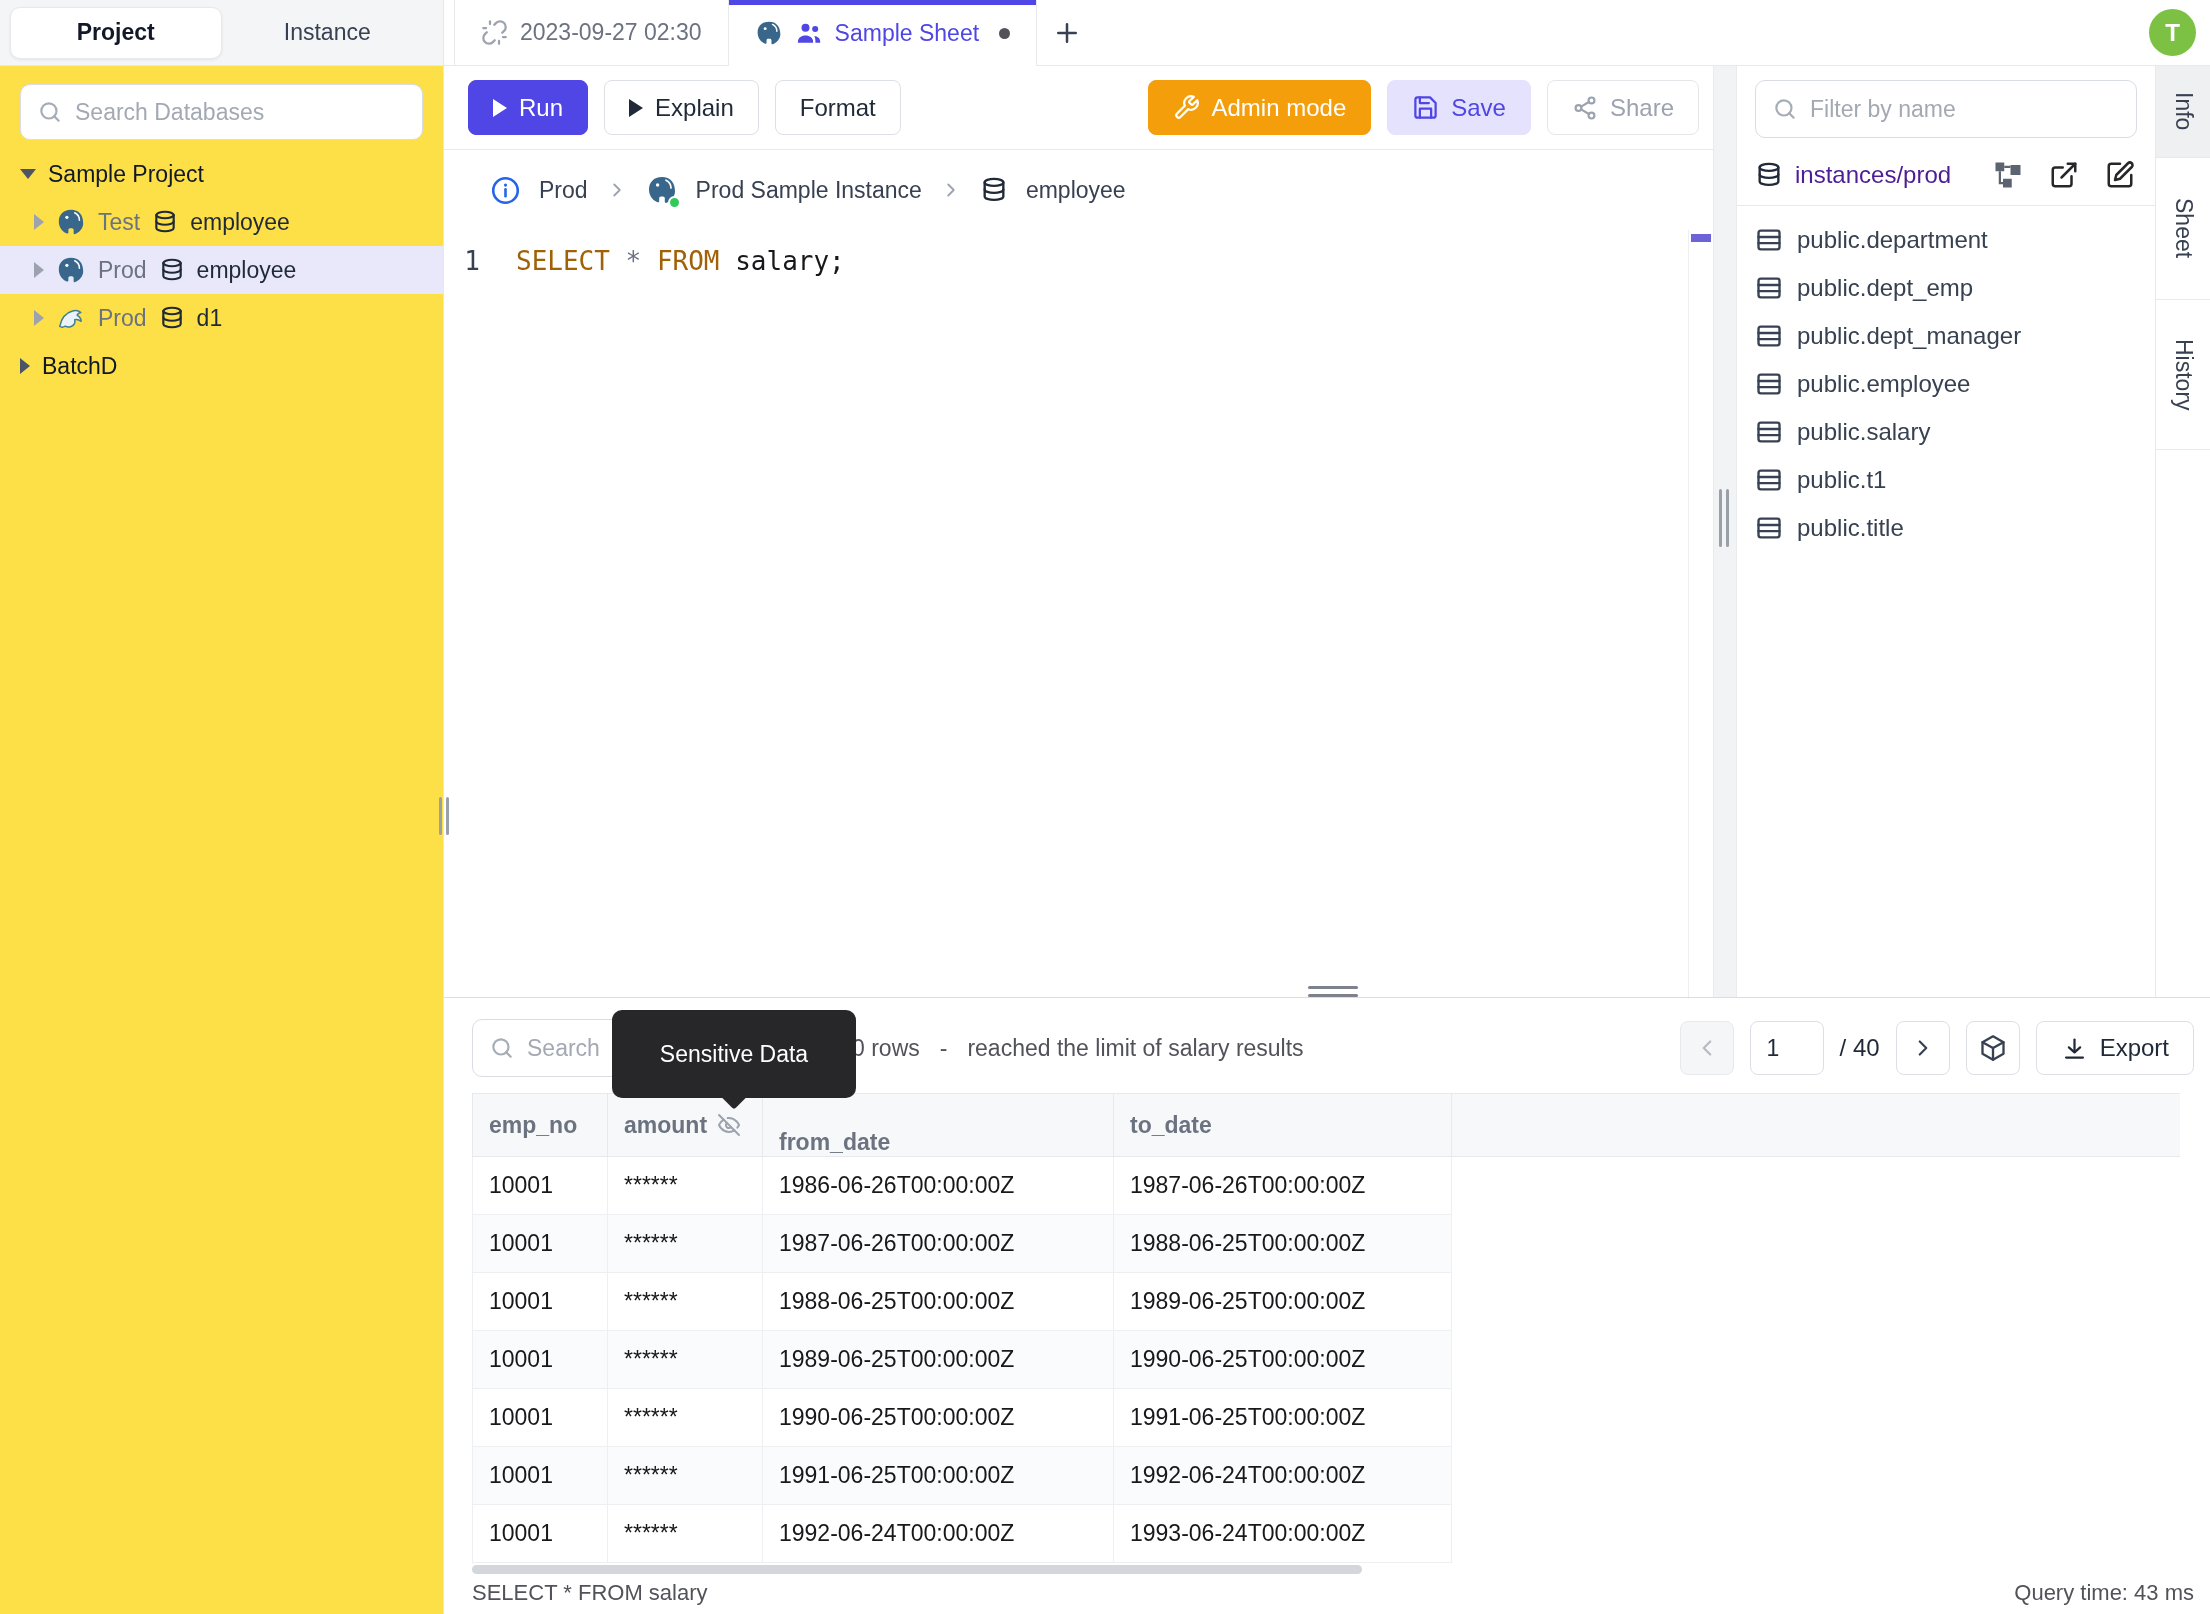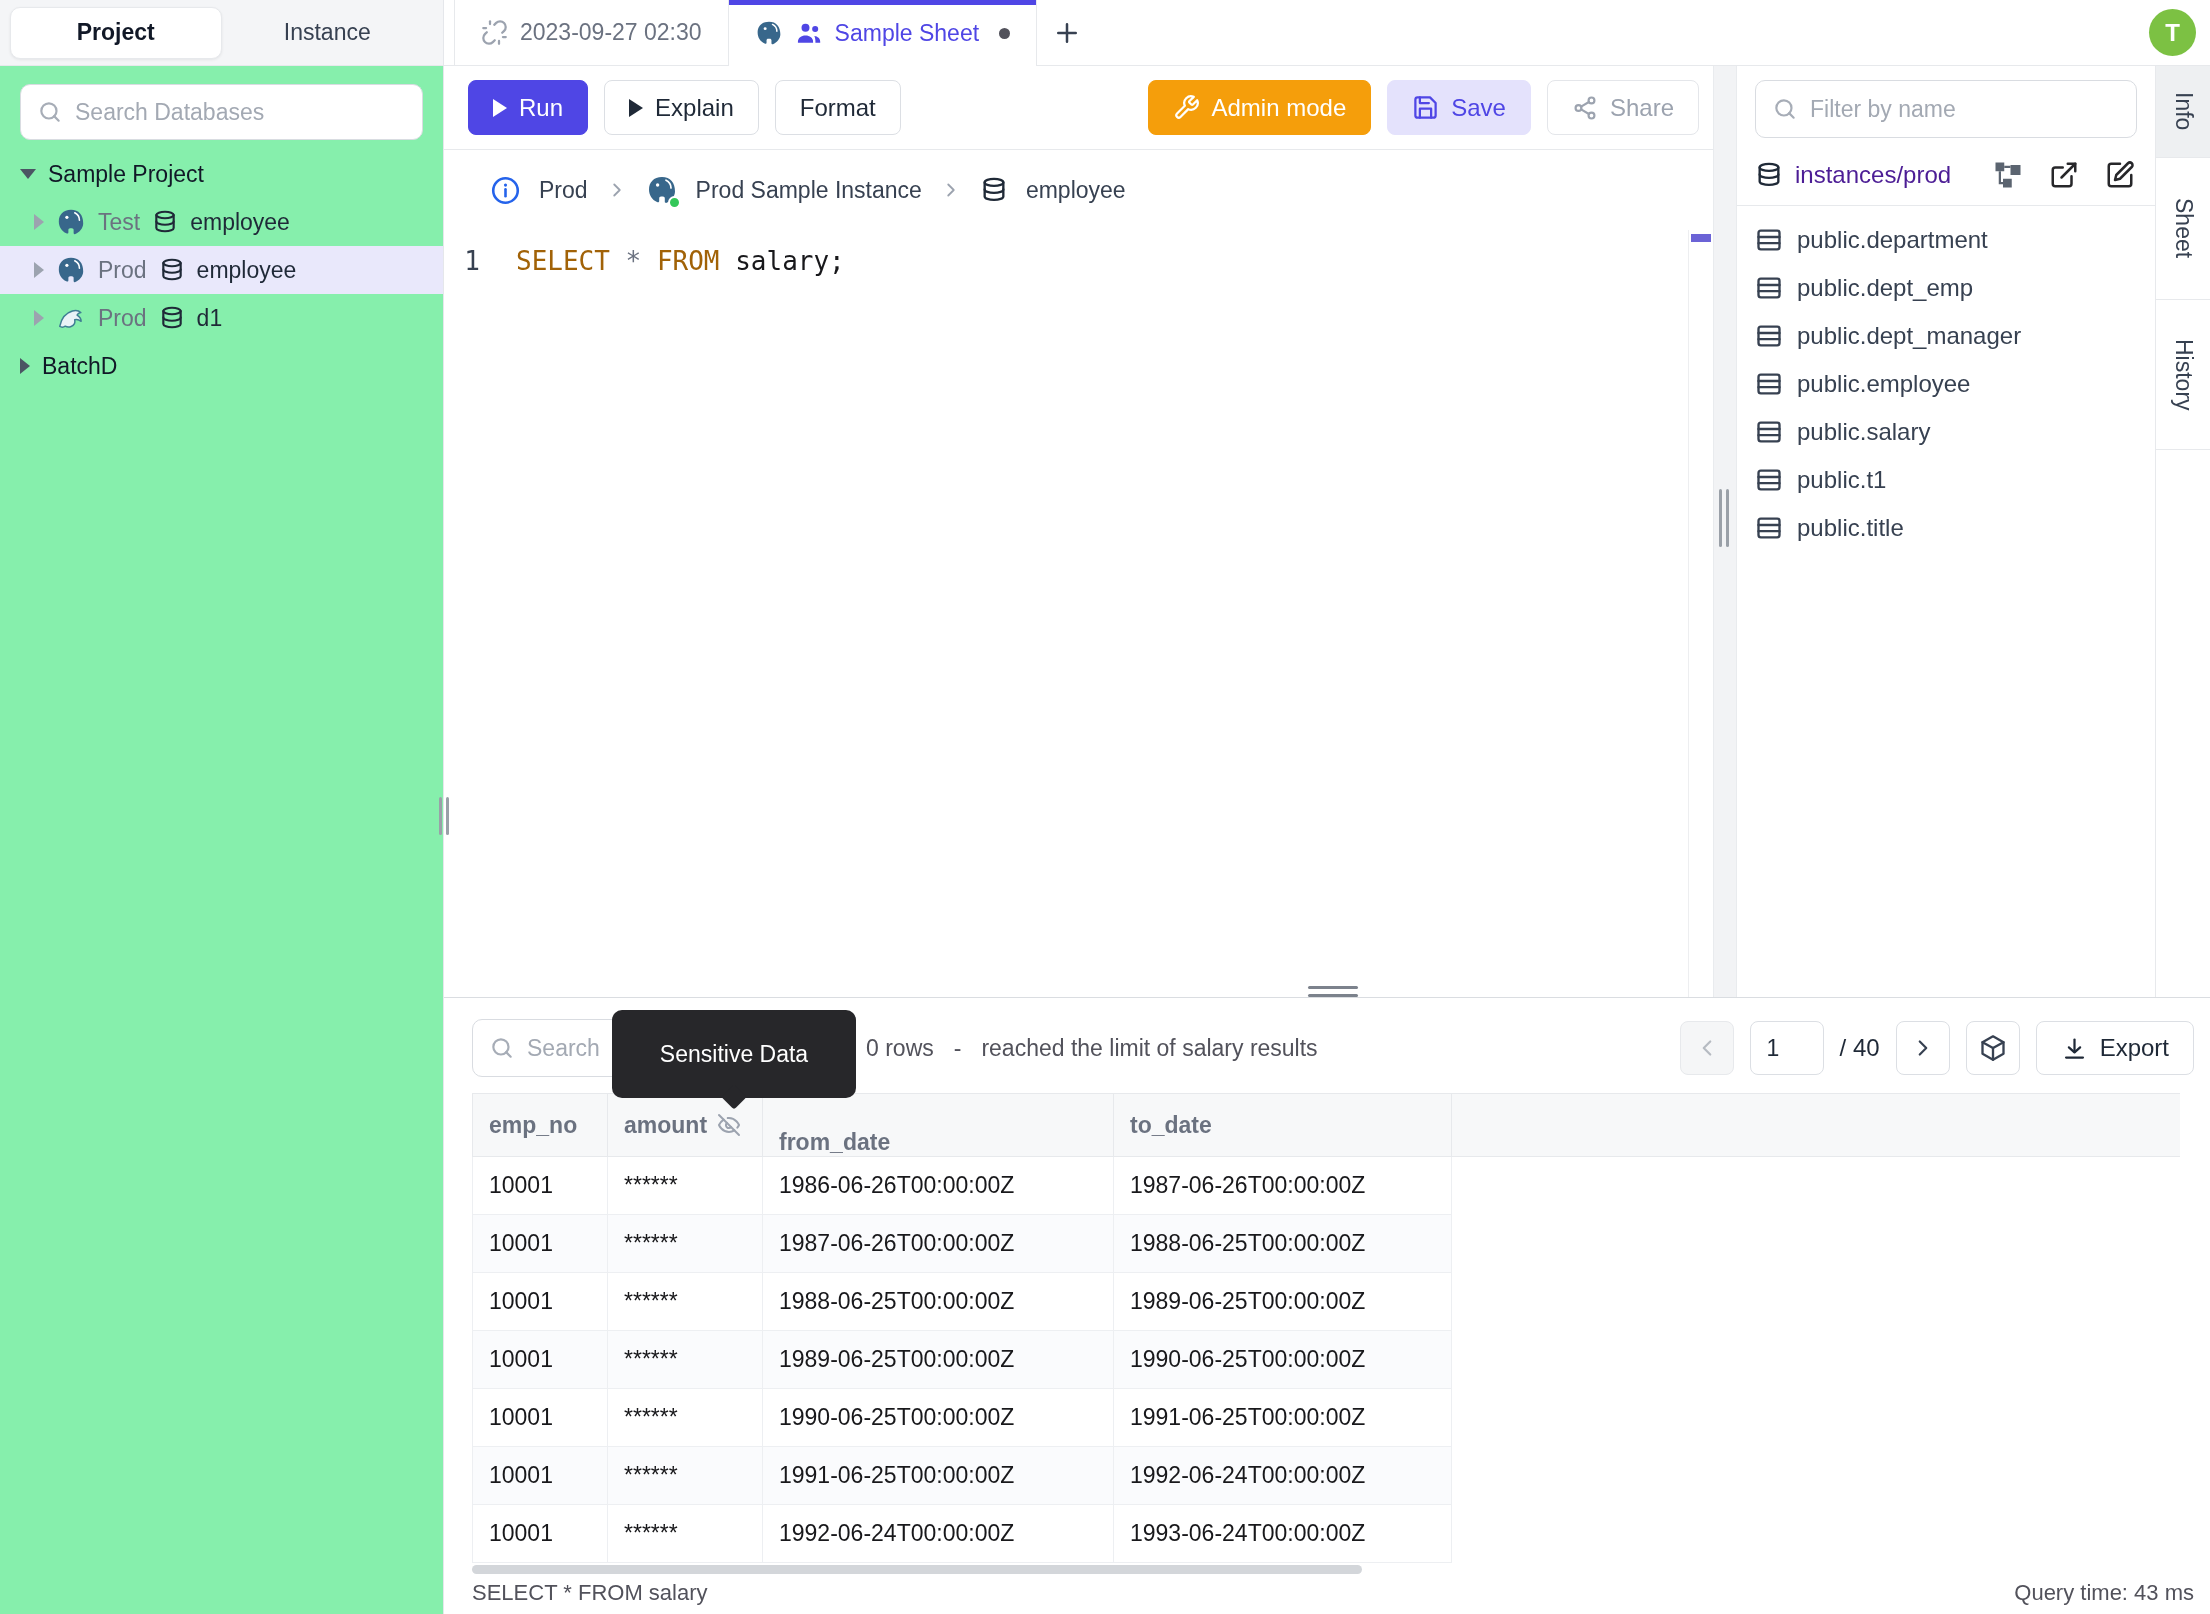--- a/index.html
+++ b/index.html
@@ -7,21 +7,21 @@
   body {
     font-family:"Liberation Sans", sans-serif;
     color:#1f2937; background:#ffffff; position:relative; overflow:hidden;
     font-size:23px;
   }
   .abs { position:absolute; }
   svg { display:block; }
   .ic { stroke:currentColor; fill:none; stroke-width:2; stroke-linecap:round; stroke-linejoin:round; }
 
   
-  #left-sidebar { left:0; top:0; width:444px; height:1614px; border-right:1px solid #e5e7eb; background:#86efac; }
+  #left-sidebar { left:0; top:0; width:444px; height:1614px; border-right:1px solid #e5e7eb; background:#fde047; }
   .seg-area { height:66px; background:#f4f5f7; border-bottom:1px solid #e7e9ec; display:flex; align-items:center; padding:0 10px; }
   .seg-pill { width:50%; height:52px; display:flex; align-items:center; justify-content:center; font-size:23px; }
   .seg-pill.active { background:#fff; border:1px solid #e7e9ec; border-radius:10px; box-shadow:0 1px 3px rgba(0,0,0,.07); font-weight:600; color:#111827; }
   .seg-pill.idle { color:#374151; }
   .input-wrap { display:flex; align-items:center; gap:12px; border:1px solid #d9dce1; border-radius:10px; background:#fff; padding:0 16px; }
   .input-wrap svg { color:#a7adb7; flex:none; }
   .input-wrap input { border:none; outline:none; width:100%; font-size:23px; font-family:inherit; color:#1f2937; background:transparent; }
   .input-wrap input::placeholder { color:#a3a9b3; }
   #db-search { margin:18px 20px 10px; height:56px; }
   .tree { margin-top:8px; }
@@ -95,21 +95,21 @@
 
   
   #side-tabs { left:2155px; top:66px; width:55px; height:931px; background:#fff; border-left:1px solid #e7e9ec; }
   .side-tab { width:100%; display:flex; align-items:center; justify-content:center; border-bottom:1px solid #e7e9ec; color:#374151; font-size:23px; }
   .side-tab span { writing-mode:vertical-rl; }
   .side-tab.active { background:#eef0f2; }
 
   
   #results { left:444px; top:997px; width:1766px; height:617px; background:#fff; border-top:1px solid #dadde1; }
   #res-search { left:28px; top:21px; width:356px; height:58px; }
-  .rows-info { left:422px; top:21px; height:58px; display:flex; align-items:center; gap:20px; color:#52525b; font-size:23px; }
+  .rows-info { left:408px; top:21px; height:58px; display:flex; align-items:center; gap:20px; color:#52525b; font-size:23px; }
   .pager { right:16px; top:21px; height:58px; display:flex; align-items:center; gap:16px; }
   .pg-btn { width:54px; height:54px; border-radius:8px; border:1px solid #dcdfe4; background:#fff; display:flex; align-items:center; justify-content:center; color:#374151; }
   .pg-btn.disabled { background:#f5f6f7; border-color:#e7e9ec; color:#b6bbc2; }
   .pg-input { width:74px; height:54px; border:1px solid #dcdfe4; border-radius:8px; padding-left:16px; font-size:23px; font-family:inherit; color:#1f2937; outline:none; }
   .pg-total { color:#1f2937; font-size:24px; }
   .export-btn { height:54px; border-radius:8px; border:1px solid #dcdfe4; background:#fff; display:flex; align-items:center; gap:12px; padding:0 24px; font-size:24px; color:#1f2937; font-family:inherit; }
 
   .tooltip { left:168px; top:12px; width:244px; height:88px; background:#27272a; border-radius:10px; color:#fff; display:flex; align-items:center; justify-content:center; font-size:23px; font-weight:500; z-index:5; }
   .tooltip::after { content:""; position:absolute; left:113px; bottom:-8px; width:18px; height:18px; background:#27272a; transform:rotate(45deg); border-radius:3px; }
 

